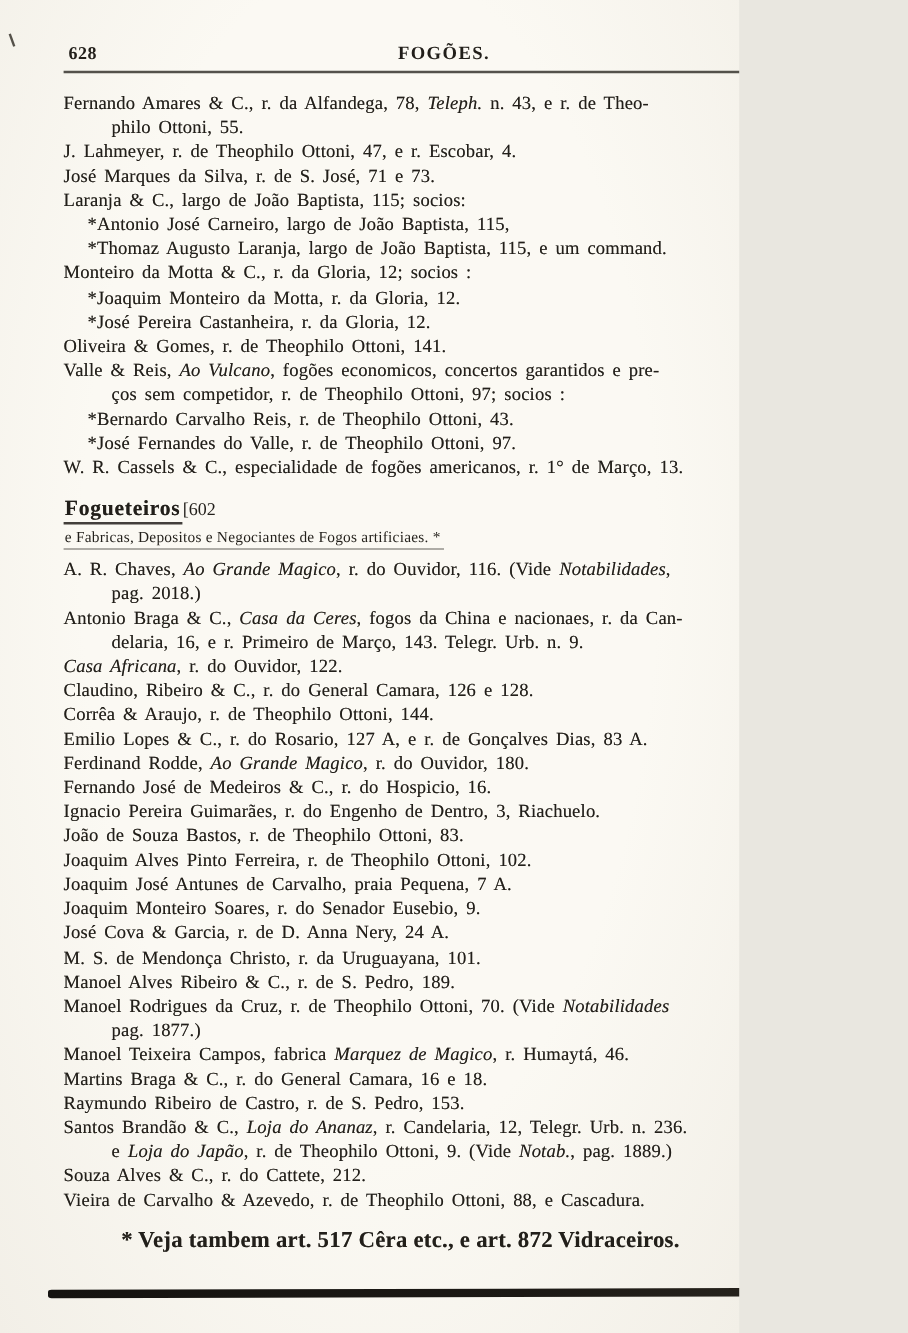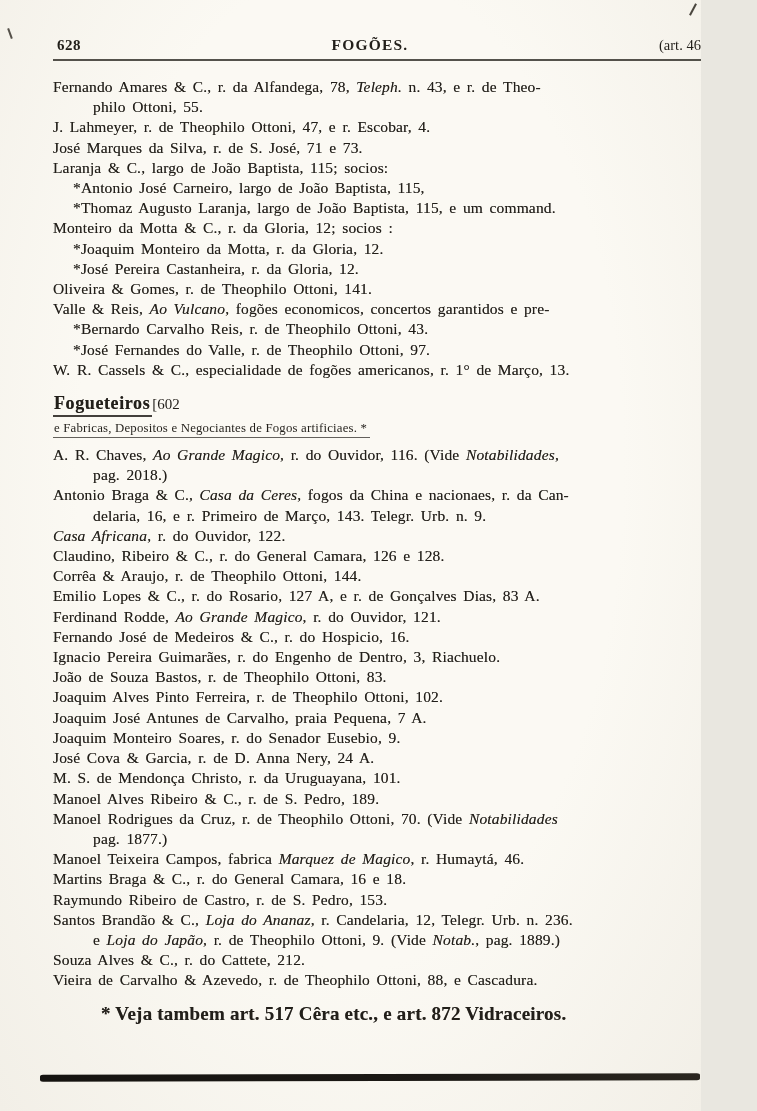--- a/index.html
+++ b/index.html
@@ -3,21 +3,21 @@
 <meta charset="utf-8">
 <style>
   * { box-sizing: border-box; }
   html,body { margin:0; padding:0; }
   body {
     width:757px; height:1111px;
     font-family:"Liberation Serif","DejaVu Serif",serif;
     background:#e9e7e0;
   }
   .page {
-    position:relative; width:701px; height:1111px; overflow:hidden;
+    position:relative; width:616px; height:1111px; overflow:hidden;
     background:radial-gradient(ellipse at 50% 42%, #fbf9f3 55%, #f2efe7 100%);
     color:#221f1a;
   }
   .content { position:absolute; left:53px; top:36px; width:664px; }
   .header {
     display:flex; justify-content:space-between; align-items:baseline;
     font-size:15px; padding:0 4px 5px 4px;
   }
   .pagenum { font-weight:bold; letter-spacing:0.5px; }
   .header .title { font-weight:bold; letter-spacing:1.2px; font-size:15.5px; }
@@ -94,21 +94,21 @@
         <p class="entry"><span>Fernando Amares &amp; C., r. da Alfandega, 78, </span><span class="it">Teleph.</span><span> n. 43, e r. de Theo-</span><br><span>philo Ottoni, 55.</span></p>
         <p class="entry"><span>J. Lahmeyer, r. de Theophilo Ottoni, 47, e r. Escobar, 4.</span></p>
         <p class="entry"><span>José Marques da Silva, r. de S. José, 71 e 73.</span></p>
         <p class="entry"><span>Laranja &amp; C., largo de João Baptista, 115; socios:</span></p>
         <p class="entry sub"><span>*Antonio José Carneiro, largo de João Baptista, 115,</span></p>
         <p class="entry sub"><span>*Thomaz Augusto Laranja, largo de João Baptista, 115, e um command.</span></p>
         <p class="entry"><span>Monteiro da Motta &amp; C., r. da Gloria, 12; socios :</span></p>
         <p class="entry sub"><span>*Joaquim Monteiro da Motta, r. da Gloria, 12.</span></p>
         <p class="entry sub"><span>*José Pereira Castanheira, r. da Gloria, 12.</span></p>
         <p class="entry"><span>Oliveira &amp; Gomes, r. de Theophilo Ottoni, 141.</span></p>
-        <p class="entry"><span>Valle &amp; Reis, </span><span class="it">Ao Vulcano</span><span>, fogões economicos, concertos garantidos e pre-</span><br></p>
+        <p class="entry"><span>Valle &amp; Reis, </span><span class="it">Ao Vulcano</span><span>, fogões economicos, concertos garantidos e pre-</span><br><span>ços sem competidor, r. de Theophilo Ottoni, 97; socios :</span></p>
         <p class="entry sub"><span>*Bernardo Carvalho Reis, r. de Theophilo Ottoni, 43.</span></p>
         <p class="entry sub"><span>*José Fernandes do Valle, r. de Theophilo Ottoni, 97.</span></p>
         <p class="entry"><span>W. R. Cassels &amp; C., especialidade de fogões americanos, r. 1° de Março, 13.</span></p>
       </div>
 
     <div class="sec-head">
       <span class="sec-title">Fogueteiros</span>
       <span class="sec-ref">[602</span>
     </div>
 
@@ -116,21 +116,21 @@
       <span class="sec-sub">e Fabricas, Depositos e Negociantes de Fogos artificiaes. *</span>
     </div>
 
     <div class="entries second">
         <p class="entry"><span>A. R. Chaves, </span><span class="it">Ao Grande Magico</span><span>, r. do Ouvidor, 116. (Vide </span><span class="it">Notabilidades</span><span>,</span><br><span>pag. 2018.)</span></p>
         <p class="entry"><span>Antonio Braga &amp; C., </span><span class="it">Casa da Ceres</span><span>, fogos da China e nacionaes, r. da Can-</span><br><span>delaria, 16, e r. Primeiro de Março, 143. Telegr. Urb. n. 9.</span></p>
         <p class="entry"><span class="it">Casa Africana</span><span>, r. do Ouvidor, 122.</span></p>
         <p class="entry"><span>Claudino, Ribeiro &amp; C., r. do General Camara, 126 e 128.</span></p>
         <p class="entry"><span>Corrêa &amp; Araujo, r. de Theophilo Ottoni, 144.</span></p>
         <p class="entry"><span>Emilio Lopes &amp; C., r. do Rosario, 127 A, e r. de Gonçalves Dias, 83 A.</span></p>
-        <p class="entry"><span>Ferdinand Rodde, </span><span class="it">Ao Grande Magico</span><span>, r. do Ouvidor, 121.</span></p>
+        <p class="entry"><span>Ferdinand Rodde, </span><span class="it">Ao Grande Magico</span><span>, r. do Ouvidor, 180.</span></p>
         <p class="entry"><span>Fernando José de Medeiros &amp; C., r. do Hospicio, 16.</span></p>
         <p class="entry"><span>Ignacio Pereira Guimarães, r. do Engenho de Dentro, 3, Riachuelo.</span></p>
         <p class="entry"><span>João de Souza Bastos, r. de Theophilo Ottoni, 83.</span></p>
         <p class="entry"><span>Joaquim Alves Pinto Ferreira, r. de Theophilo Ottoni, 102.</span></p>
         <p class="entry"><span>Joaquim José Antunes de Carvalho, praia Pequena, 7 A.</span></p>
         <p class="entry"><span>Joaquim Monteiro Soares, r. do Senador Eusebio, 9.</span></p>
         <p class="entry"><span>José Cova &amp; Garcia, r. de D. Anna Nery, 24 A.</span></p>
         <p class="entry"><span>M. S. de Mendonça Christo, r. da Uruguayana, 101.</span></p>
         <p class="entry"><span>Manoel Alves Ribeiro &amp; C., r. de S. Pedro, 189.</span></p>
         <p class="entry"><span>Manoel Rodrigues da Cruz, r. de Theophilo Ottoni, 70. (Vide </span><span class="it">Notabilidades</span><br><span>pag. 1877.)</span></p>

